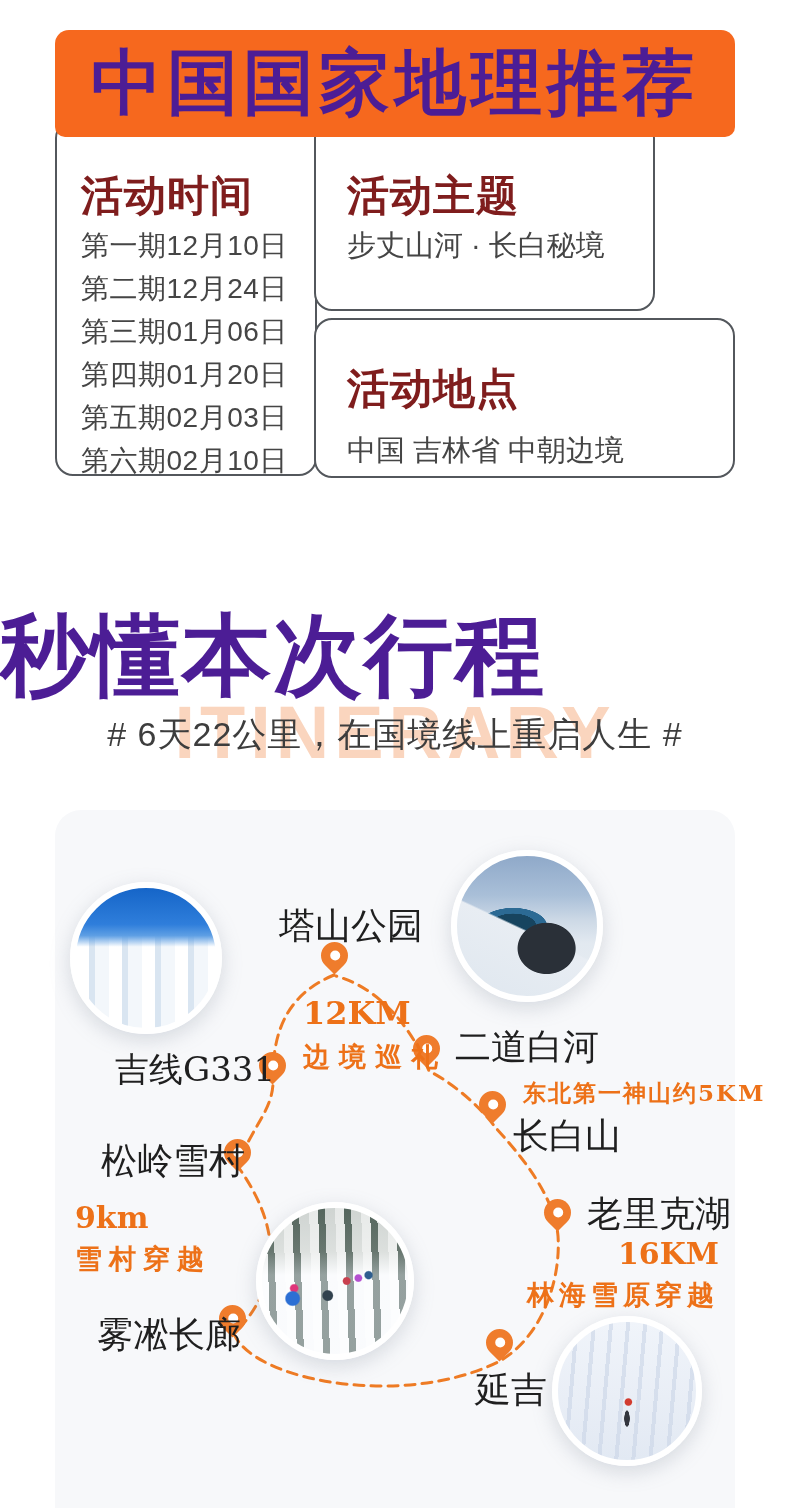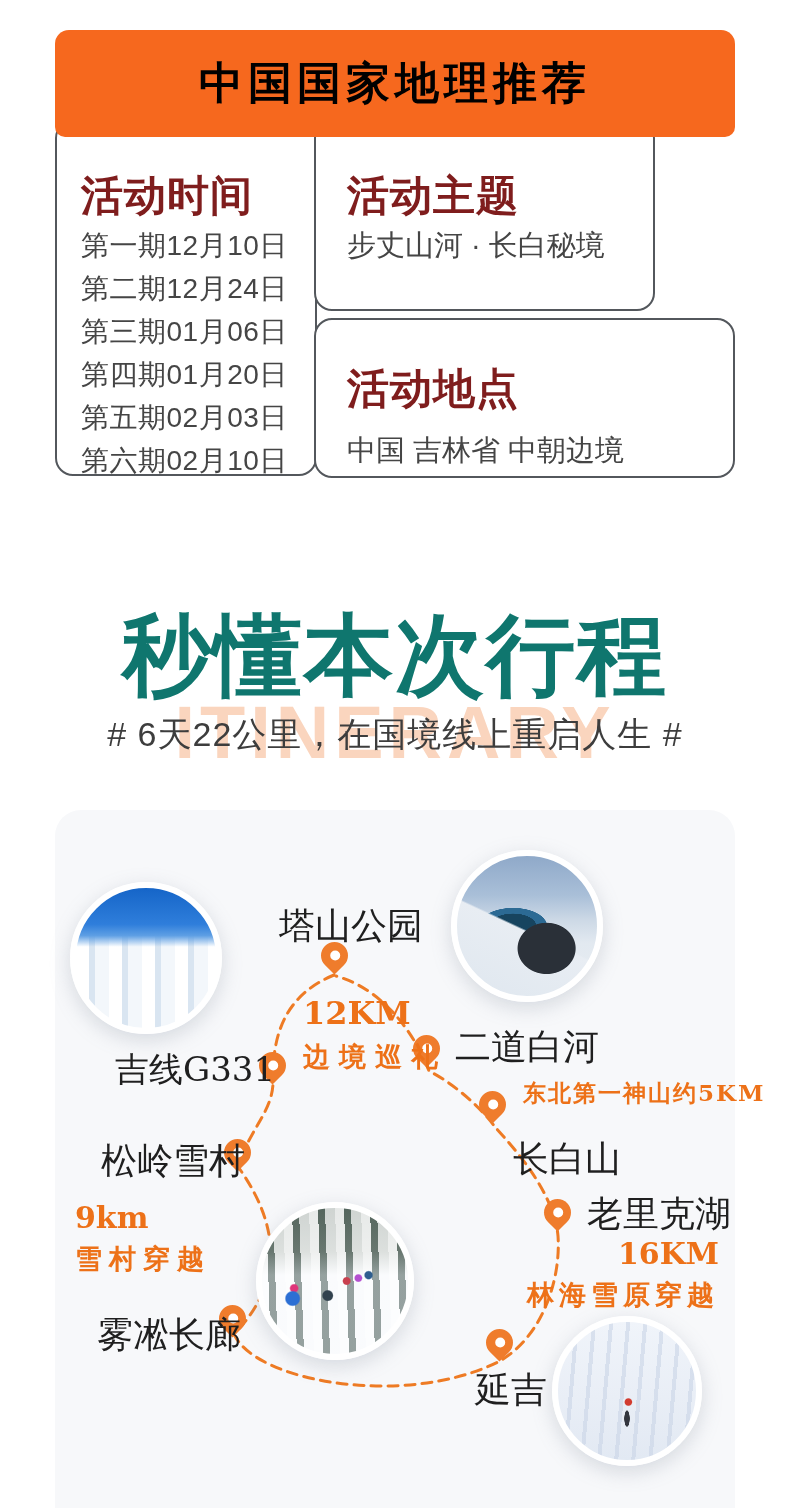--- a/index.html
+++ b/index.html
@@ -6,41 +6,41 @@
   .page {
     position:relative; width:790px; height:1508px; overflow:hidden;
     background:#ffffff; font-family:"Liberation Sans", sans-serif;
   }
   
   .header {
     position:absolute; left:55px; top:30px; width:680px; height:107px;
     background:#F6681E; border-radius:14px 14px 10px 10px;
     display:flex; align-items:center; justify-content:center; z-index:3;
   }
-  .header-title { color:#000000; font-size:44px; font-weight:900; letter-spacing:5px; }
+  .header-title { color:#4c1d95; font-size:71px; font-weight:900; letter-spacing:5px; }
 
   
   .card {
     position:absolute; background:#fff; border:2.5px solid #53575C;
     border-radius:18px; box-sizing:border-box; z-index:2;
   }
   .card-time   { left:55px;  top:120px; width:262px; height:356px; padding:46px 0 0 24px; }
   .card-theme  { left:314px; top:120px; width:341px; height:191px; padding:46px 0 0 31px; }
   .card-loc    { left:314px; top:318px; width:421px; height:160px; padding:41px 0 0 31px; }
   .card-heading { color:#7f1d1d; font-size:42px; font-weight:800; letter-spacing:1px; }
   .date-line  { color:#454545; font-size:28px; font-weight:500; line-height:43px; letter-spacing:.5px; }
   .card-time .date-line:first-of-type { margin-top:12px; }
   .theme-line { color:#454545; font-size:29px; font-weight:500; line-height:42px; }
   .card-theme .theme-line:first-of-type { margin-top:12px; }
   .loc-text   { color:#454545; font-size:29px; font-weight:500; margin-top:14px; }
 
   
   .itin-title {
-    position:absolute; left:0; top:596px; width:790px; text-align:center;
-    color:#0f766e; font-size:89px; font-weight:900; letter-spacing:2px; z-index:2;
+    position:absolute; left:0; top:596px; width:790px; 
+    color:#4c1d95; font-size:89px; font-weight:900; letter-spacing:2px; z-index:2;
   }
   .watermark {
     position:absolute; left:0; top:690px; width:790px; text-align:center;
     color:#FAD5BE; font-size:74px; font-weight:800; letter-spacing:5px; z-index:1;
   }
   .itin-sub {
     position:absolute; left:0; top:712px; width:790px; text-align:center;
     color:#3D3D3D; font-size:34px; font-weight:500; letter-spacing:1px; z-index:2;
   }
 
@@ -105,21 +105,21 @@
   .pin-songling { left:169px; top:329px; }
   .pin-jixian   { left:204px; top:242px; }
 
   
   .stop-label {
     position:absolute; font-family:"DejaVu Serif", serif; color:#1F1F1F;
     font-size:36px; font-weight:500; white-space:nowrap; z-index:5;
   }
   .lbl-tashan   { left:224px; top:92px; }
   .lbl-erdao    { left:400px; top:213px; }
-  .lbl-changbai { left:458px; top:302px;margin-top:23px; }
+  .lbl-changbai { left:458px; top:302px; }
   .lbl-laolike  { left:532px; top:380px; }
   .lbl-yanji    { left:420px; top:556px; }
   .lbl-wusong   { left:42px;  top:501px; }
   .lbl-songling { left:46px;  top:327px; }
   .lbl-jixian   { left:60px;  top:237px; font-size:34px; }
 
   
   .dist {
     position:absolute; color:#ED7118; font-family:"DejaVu Serif", serif;
     font-weight:700; white-space:nowrap; z-index:5;

